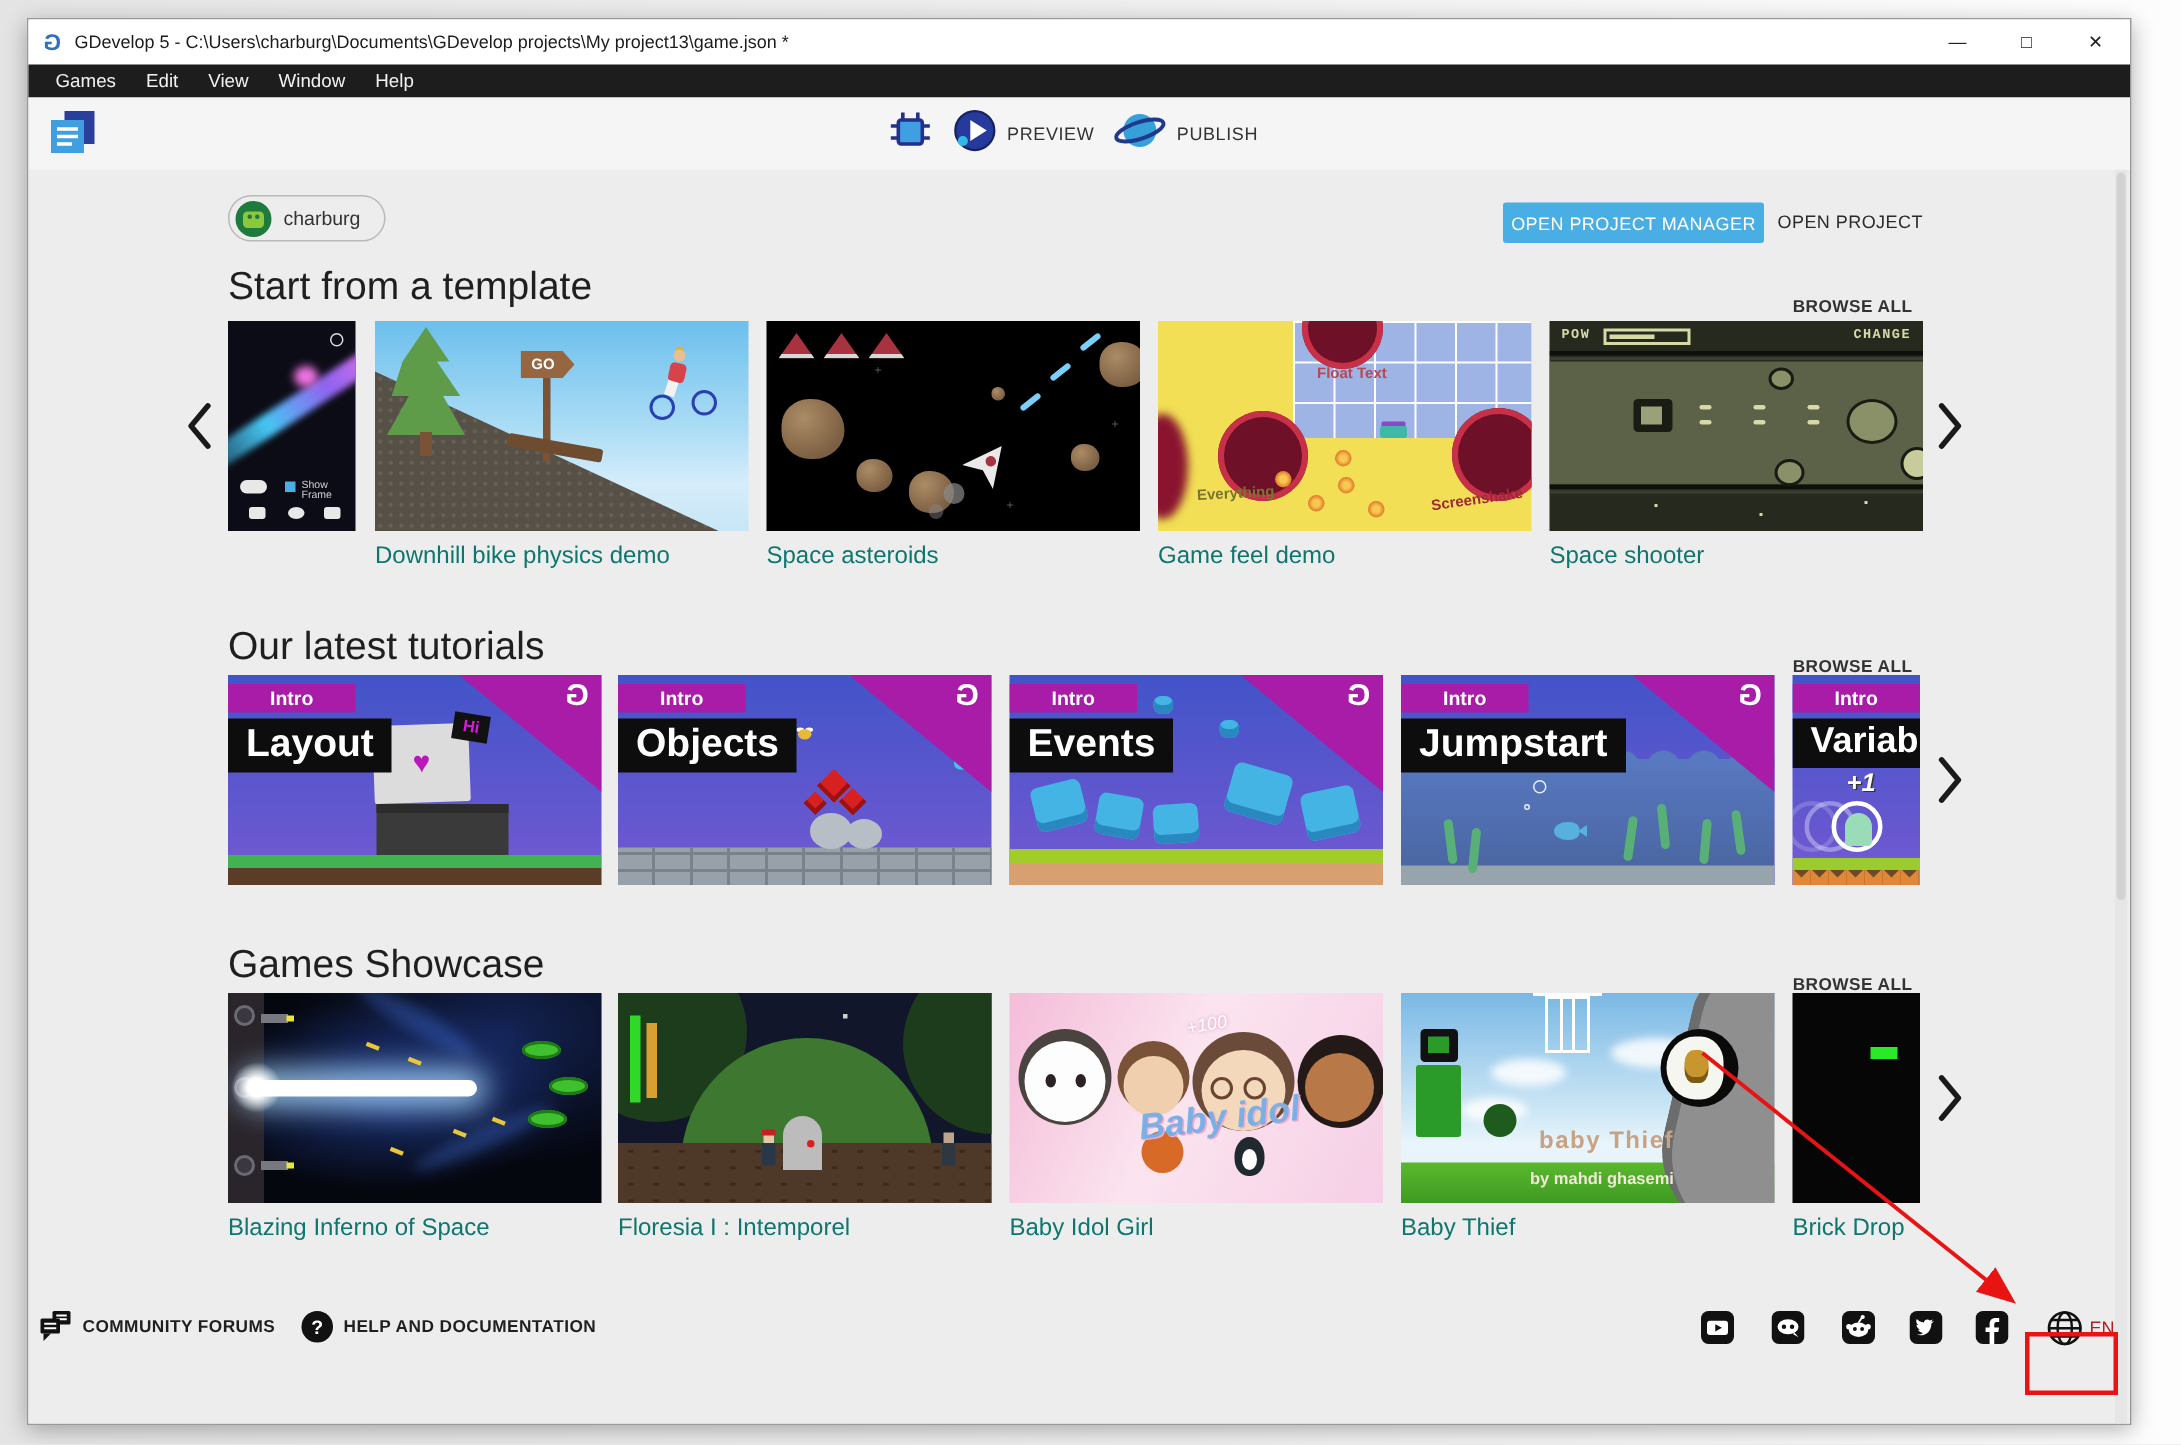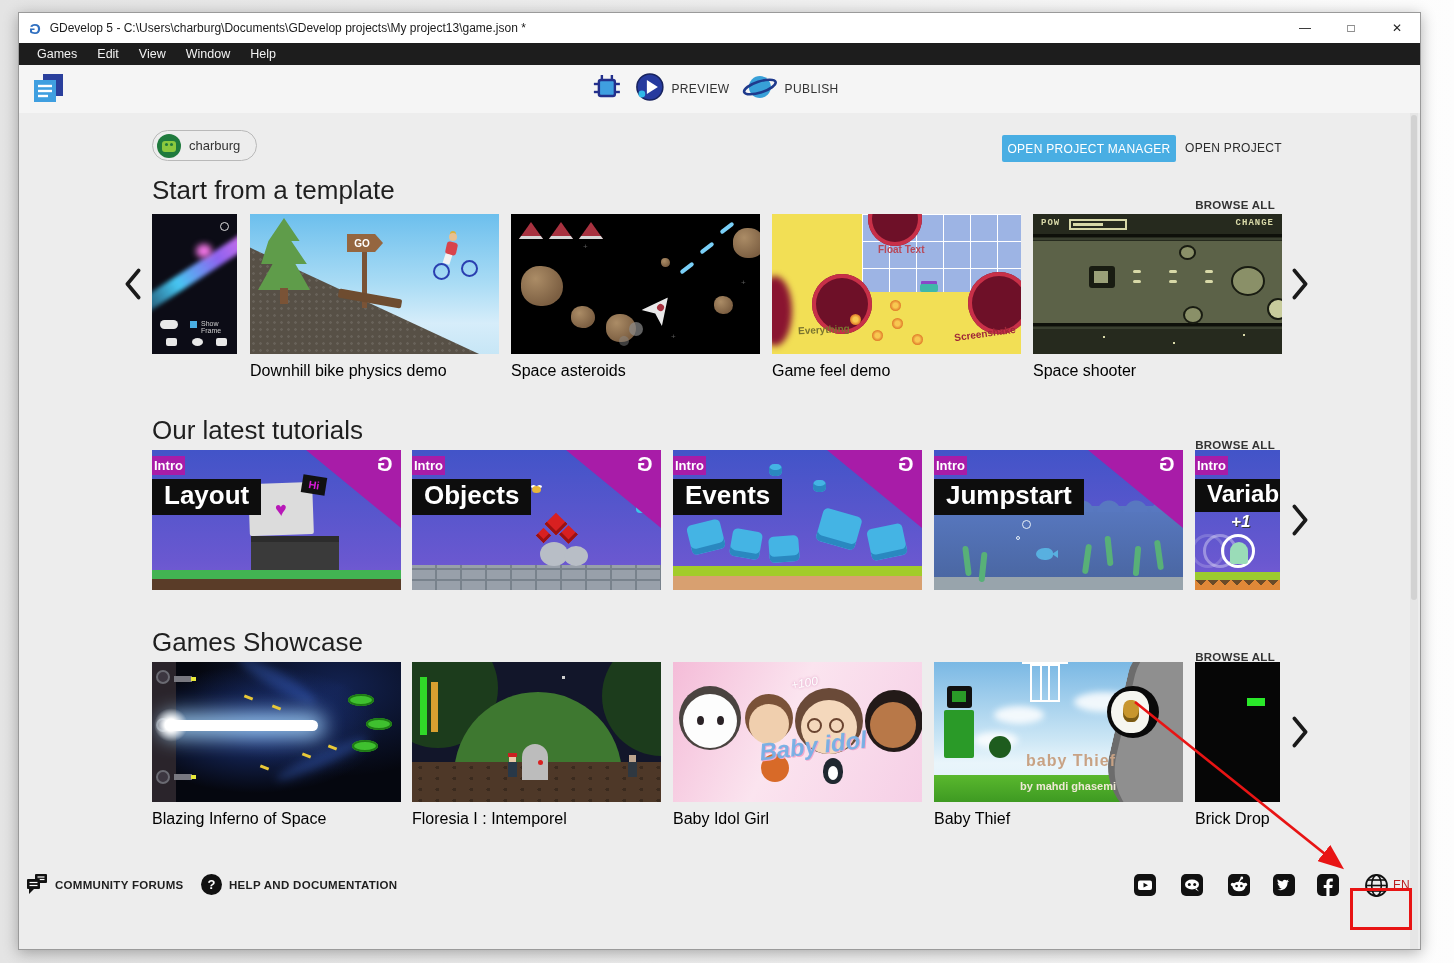--- a/index.html
+++ b/index.html
@@ -54,21 +54,21 @@
   .btn-primary { position:absolute; left:983px; top:22px; width:174px; height:27px;
                  background:#49aee3; color:#fff; font-size:12px; letter-spacing:.3px;
                  display:flex; align-items:center; justify-content:center; border-radius:2px; }
   .btn-text { position:absolute; left:1166px; top:22px; height:27px; line-height:27px;
               font-size:12px; color:#2b2b2b; letter-spacing:.3px; }
 
   .sec-head { position:absolute; left:133px; font-size:26px; font-weight:300; color:#1f1f1f; }
   .browse-all { position:absolute; right:145px; font-size:11.5px; font-weight:600;
                 color:#333; letter-spacing:.3px;margin-top:12px; }
 
-  .caption { position:absolute; font-size:16px; color:#000000; }
+  .caption { position:absolute; font-size:16px; color:#0f766e; }
 
   .chev { position:absolute; width:22px; height:34px; display:flex; align-items:center;
           justify-content:center; }
 
   .card { position:absolute; width:249px; height:140px; overflow:hidden; background:#000; }
   .card.small { width:85px; }
 
   
   .trail-card { background:#0c0c16; }
   .trail-streak { position:absolute; left:-38px; top:52px; width:160px; height:15px; border-radius:8px;
@@ -146,21 +146,21 @@
   .sh-ship { position:absolute; left:56px; top:52px; width:26px; height:22px; background:#191c12;
              border-radius:3px; }
   .sh-ship::before { content:""; position:absolute; left:5px; top:5px; width:14px; height:12px; background:#9aa078; }
   .sh-bullet { position:absolute; width:8px; height:3px; border-radius:2px; background:#d8d9a8; }
   .sh-rock { position:absolute; border-radius:50%; background:#8a9068; border:2px solid #191c12; }
   .sh-dot { position:absolute; width:2px; height:2px; background:#d8d9a8; }
 
   
   .tut { background:linear-gradient(180deg,#4254c8 0%,#6a58d0 80%,#7a5cd4 100%); }
   .intro-badge { position:absolute; left:0; top:6px; background:#a81ca8; color:#fff;
-                 font-size:13px; font-weight:bold; padding:2px 2px; z-index:3; }
+                 font-size:13px; font-weight:bold; padding:2px 28px; z-index:3; }
   .tut-title { position:absolute; left:0; top:29px; background:#0d0d0d; color:#fff;
                font-weight:bold; font-size:26px; padding:1px 12px 4px; white-space:nowrap; z-index:3; }
   .tut-corner { position:absolute; right:0; top:0; width:0; height:0;
                 border-top:78px solid #a81ca8; border-left:95px solid transparent; z-index:2; }
   .tut-g { position:absolute; right:8px; top:3px; color:#fff; font-weight:bold; font-size:20px;
            transform:scaleX(-1); z-index:3; }
   .lay-grass { position:absolute; left:0; bottom:0; width:100%; height:20px;
                background:linear-gradient(180deg,#42b352 0 45%,#5a3c28 45%); }
   .lay-win { position:absolute; left:97px; top:33px; width:64px; height:52px; background:#dcdcdc;
              border-radius:2px; transform:rotate(-2deg); display:flex; align-items:center;

